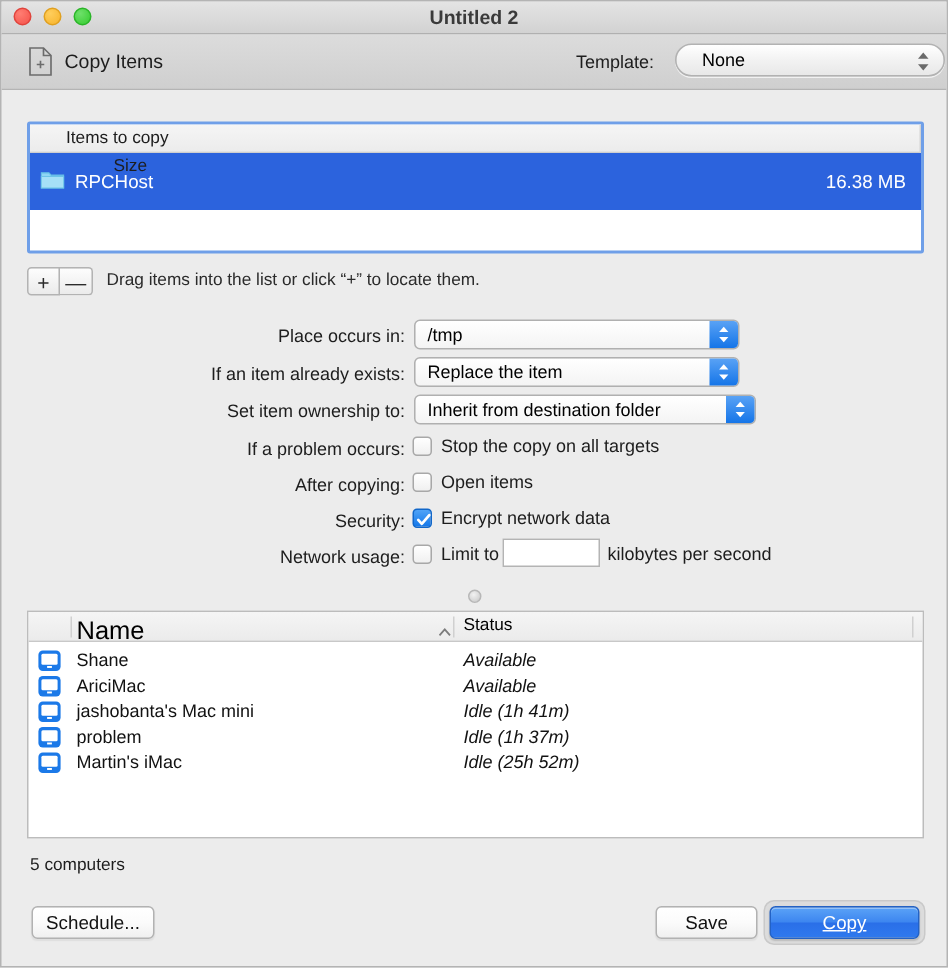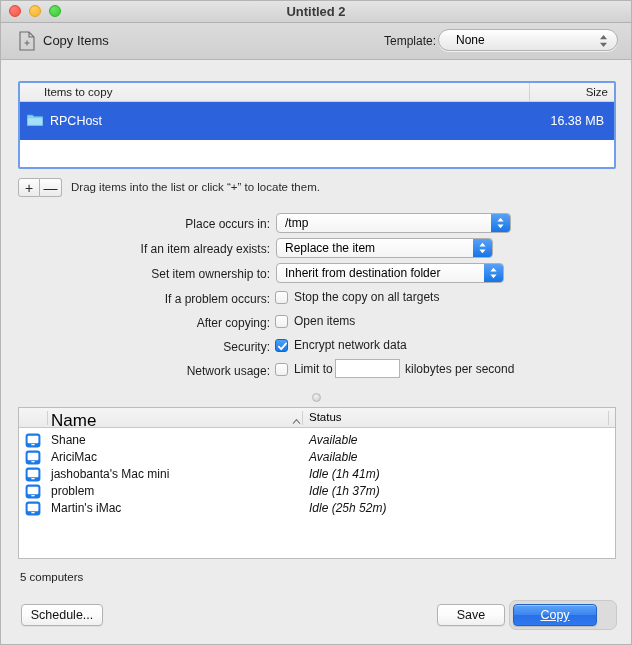--- a/index.html
+++ b/index.html
@@ -40,38 +40,38 @@
   
   .toolbar{
     position:relative;height:36px;
     background:linear-gradient(to bottom,#dcdcdc 0%,#cfcfcf 100%);
     border-bottom:1px solid #b4b4b4;
   }
   .doc-icon{position:absolute;left:18px;top:8px;width:16px;height:20px;}
   .doc-title{position:absolute;left:42px;top:10px;font-size:13px;color:#1d1d1d;}
   .tmpl-label{position:absolute;right:195px;top:11px;font-size:12px;color:#1d1d1d;}
   .tmpl-pop{
-    position:absolute;right:13px;top:6px;width:180px;height:22px;
+    position:absolute;right:1px;top:6px;width:180px;height:22px;
     background:linear-gradient(to bottom,#ffffff 0%,#f2f2f2 50%,#e8e8e8 100%);
     border:1px solid #b2b2b2;border-radius:11px;
     box-sizing:border-box;box-shadow:0 1px 0 rgba(255,255,255,.7);
   }
   .tmpl-pop .val{position:absolute;left:17px;top:3px;font-size:12px;}
   .tmpl-pop .arrows{position:absolute;right:9px;top:4px;}
 
   
   .items-box{
     position:absolute;left:17px;top:80px;width:598px;height:88px;
     background:#fff;border:2px solid #6f9fe8;border-radius:2px;
     box-sizing:border-box;overflow:hidden;
   }
   .items-head{
     height:19px;display:flex;
     background:linear-gradient(to bottom,#f5f5f5,#ececec);
-    border-bottom:1px solid #cfcfcf;box-sizing:border-box;
+    border-bottom:1px solid #cfcfcf;box-sizing:border-box;flex-direction:column;
   }
   .items-head .c1{flex:1;line-height:19px;padding-left:24px;font-size:11.5px;color:#1d1d1d;
     border-right:1px solid #d3d3d3;box-sizing:border-box;}
   .items-head .c2{width:78px;line-height:19px;text-align:right;padding-right:6px;font-size:11.5px;color:#1d1d1d;}
   .item-row{
     height:38px;display:flex;align-items:center;background:#2c63dd;color:#fff;
   }
   .item-row .folder{margin-left:7px;margin-right:7px;}
   .item-row .nm{flex:1;font-size:12.5px;}
   .item-row .sz{width:80px;text-align:right;padding-right:10px;font-size:12.5px;}
@@ -165,21 +165,21 @@
     box-shadow:0 1px 1px rgba(0,0,0,.06);
   }
   .btn.schedule{left:20px;top:603px;width:82px;}
   .btn.save{left:436px;top:603px;width:68px;}
   .focusring{
     position:absolute;left:508px;top:599px;width:108px;height:30px;
     border:1px solid #c9c9c9;border-radius:7px;
     background:rgba(180,180,180,.28);box-sizing:border-box;
   }
   .btn.copy{
-    left:512px;top:603px;width:84px;height:22px;
+    left:512px;top:603px;width:100px;height:22px;
     background:linear-gradient(to bottom,#5ba3f7 0%,#3d86f0 48%,#2a6fe8 52%,#2f79ee 100%);
     border:1px solid #2462c4;color:#fff;
     box-shadow:0 1px 1px rgba(0,0,0,.15),inset 0 1px 0 rgba(255,255,255,.35);
     text-decoration:underline;
   }
 </style>
 </head>
 <body>
 
 <div class="window">
@@ -234,21 +234,21 @@
   <div class="seg">
     <div class="b">+</div>
     <div class="b">—</div>
   </div>
   <div class="drag-hint">Drag items into the list or click “+” to locate them.</div>
 
   <div class="form">
 
     <div class="frow">
       <div class="flabel">Place occurs in:</div>
-      <div class="popup" style="width:235px;">
+      <div class="popup" style="width:217px;">
         <span class="val">/tmp</span>
         <span class="bluetab">
           <svg width="9" height="12" viewBox="0 0 9 12">
             <path d="M4.5 0.8 L7.6 4.4 H1.4 Z" fill="#fff"></path>
             <path d="M4.5 11.2 L7.6 7.6 H1.4 Z" fill="#fff"></path>
           </svg>
         </span>
       </div>
     </div>
 

